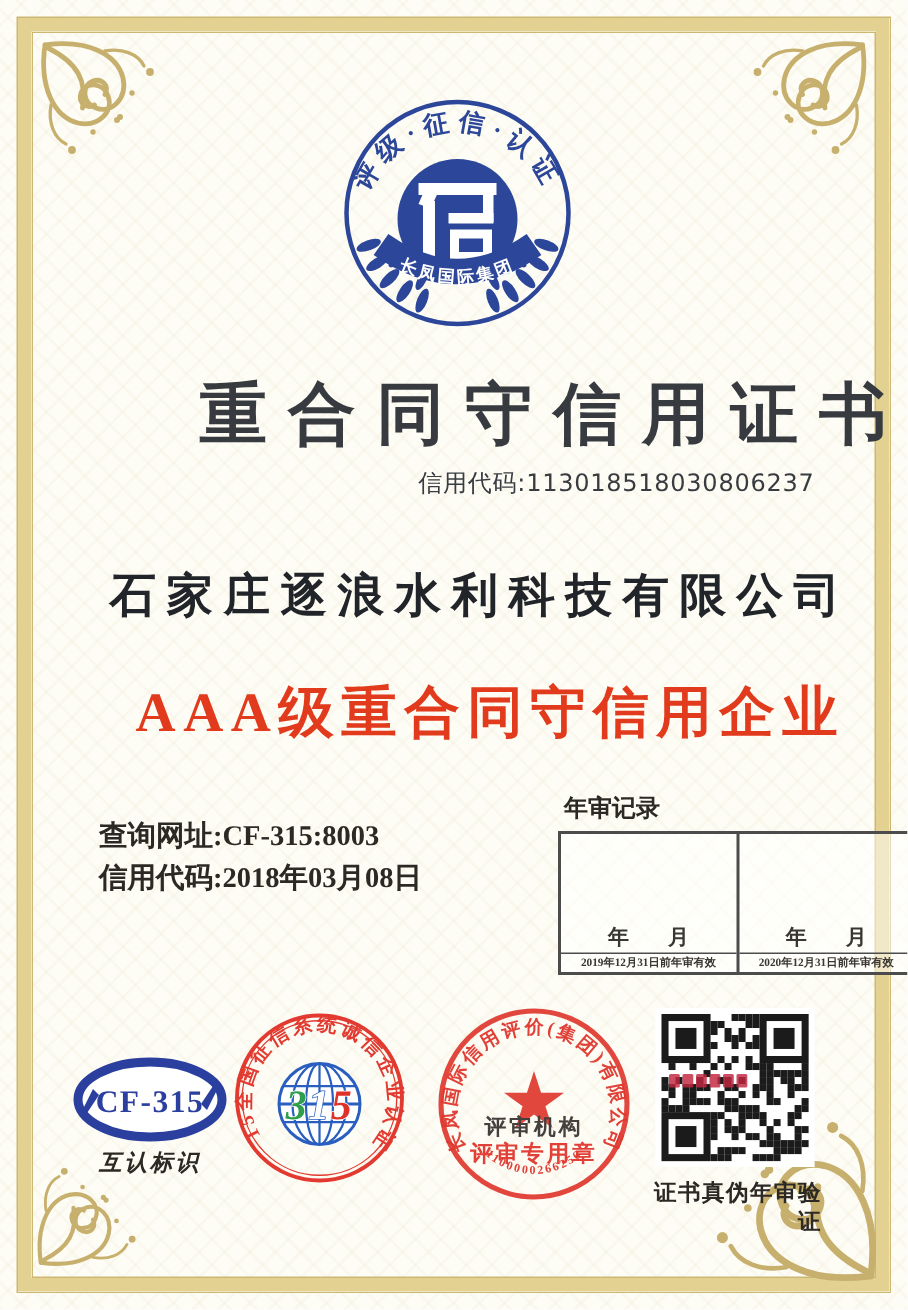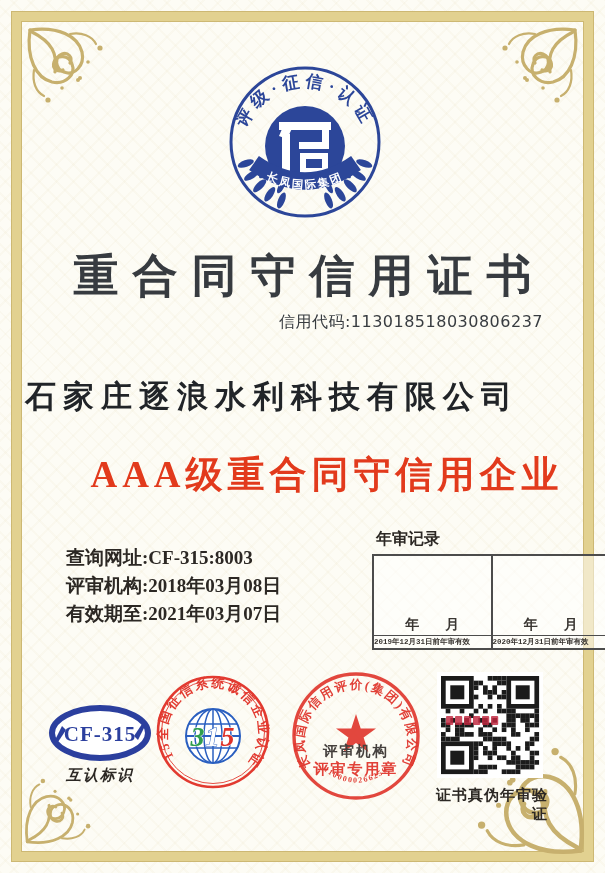--- a/index.html
+++ b/index.html
@@ -6,42 +6,42 @@
   body{width:605px;height:873px;font-family:"Liberation Serif","DejaVu Serif",serif;}
   .certificate{position:relative;width:605px;height:873px;overflow:hidden;
     background:#fdfcf5;
     background-image:
       repeating-linear-gradient(45deg, rgba(228,216,178,0.10) 0 2px, transparent 2px 12px),
       repeating-linear-gradient(-45deg, rgba(228,216,178,0.10) 0 2px, transparent 2px 12px);}
   .frame{position:absolute;left:12px;top:12px;right:12px;bottom:12px;
     border:9px solid #e2d190;box-shadow:inset 0 0 0 1px #cdb873, 0 0 0 1px #cdb873;}
   .flourish{position:absolute;pointer-events:none;}
   .emblem{position:absolute;left:225px;top:62px;width:160px;height:160px;}
-  .title{position:absolute;left:0;right:0;top:246px;text-align:center;
+  .title{position:absolute;left:0;right:0;top:246px;text-align:right;
     font-family:"Liberation Sans","DejaVu Sans",sans-serif;font-weight:bold;
     font-size:45px;letter-spacing:14px;padding-left:14px;color:#373b40;}
   .credit{position:absolute;right:62px;top:312px;
     font-family:"DejaVu Sans","Liberation Sans",sans-serif;font-weight:normal;
     font-size:16px;letter-spacing:.5px;color:#383c40;}
-  .company{position:absolute;left:4px;right:0;top:376px;text-align:left;
+  .company{position:absolute;left:14px;right:0;top:376px;text-align:center;
     font-family:"Liberation Sans","DejaVu Sans",sans-serif;font-weight:bold;
     font-size:31px;letter-spacing:7px;padding-left:21px;color:#212428;}
   .rating{position:absolute;left:0;right:0;top:450px;text-align:center;
     font-weight:bold;font-size:37px;letter-spacing:5px;padding-left:17px;color:#e23a1c;margin-left:32px;}
   .details{position:absolute;left:66px;top:544px;font-weight:bold;font-size:19px;color:#2c2824;}
   .details .row{height:28px;line-height:28px;white-space:nowrap;}
   .annual{position:absolute;left:372px;top:529px;width:239px;}
   .annual .ar-title{font-weight:bold;font-size:16px;color:#2c2824;margin:0 0 4px 4px;}
   .ar-table{display:flex;border:2px solid #4c4c4c;height:92px;background:rgba(255,255,255,.5);}
   .ar-cell{flex:1;display:flex;flex-direction:column;}
   .ar-cell:first-child{border-right:2px solid #4c4c4c;}
   .ar-spacer{flex:1;}
   .ar-ym{display:flex;justify-content:center;gap:26px;font-weight:bold;font-size:14px;color:#3a3632;margin-bottom:1px;}
   .ar-note{border-top:1px solid #4c4c4c;font-weight:bold;font-size:7.5px;
-    color:#3a3632;padding:1px 0;white-space:nowrap;transform-origin:center;font-family:Liberation Mono, monospace;}
+    color:#3a3632;text-align:center;padding:1px 0;white-space:nowrap;transform-origin:center;}
   .cf-badge{position:absolute;left:48px;top:704px;width:104px;height:58px;}
   .cf-caption{position:absolute;left:40px;top:766px;width:120px;text-align:center;
     font-weight:bold;font-size:15px;letter-spacing:2px;color:#2c2824;font-style:italic;}
   .globe-seal{position:absolute;left:155px;top:674px;width:116px;height:116px;}
   .red-seal{position:absolute;left:290px;top:670px;width:132px;height:132px;}
   .qr-wrap{position:absolute;left:437px;top:672px;width:106px;height:106px;background:#fff;}
   .qr-caption{position:absolute;left:432px;top:786px;width:116px;text-align:right;
     font-weight:bold;font-size:15px;letter-spacing:1px;color:#2c2824;}
   svg text{font-family:"Liberation Serif","DejaVu Serif",serif;}
 </style>
@@ -163,22 +163,21 @@
     </text>
   </svg>
 
   <div class="title">重合同守信用证书</div>
   <div class="credit">信用代码:113018518030806237</div>
   <div class="company">石家庄逐浪水利科技有限公司</div>
   <div class="rating">AAA级重合同守信用企业</div>
 
   <div class="details">
     <div class="row"><span>查询网址:</span><span>CF-315:8003</span></div>
-    <div class="row"><span>评审机构:</span><span>2018年03月08日</span></div>
-    <div class="row"><span>有效期至:</span><span>2021年03月07日</span></div>
+    <div class="row"><span>信用代码:</span><span>2018年03月08日</span></div>
   </div>
 
   <div class="annual">
     <div class="ar-title">年审记录</div>
     <div class="ar-table">
       <div class="ar-cell">
         <div class="ar-spacer"></div>
         <div class="ar-ym">
             <span>年</span>
             <span>月</span>

